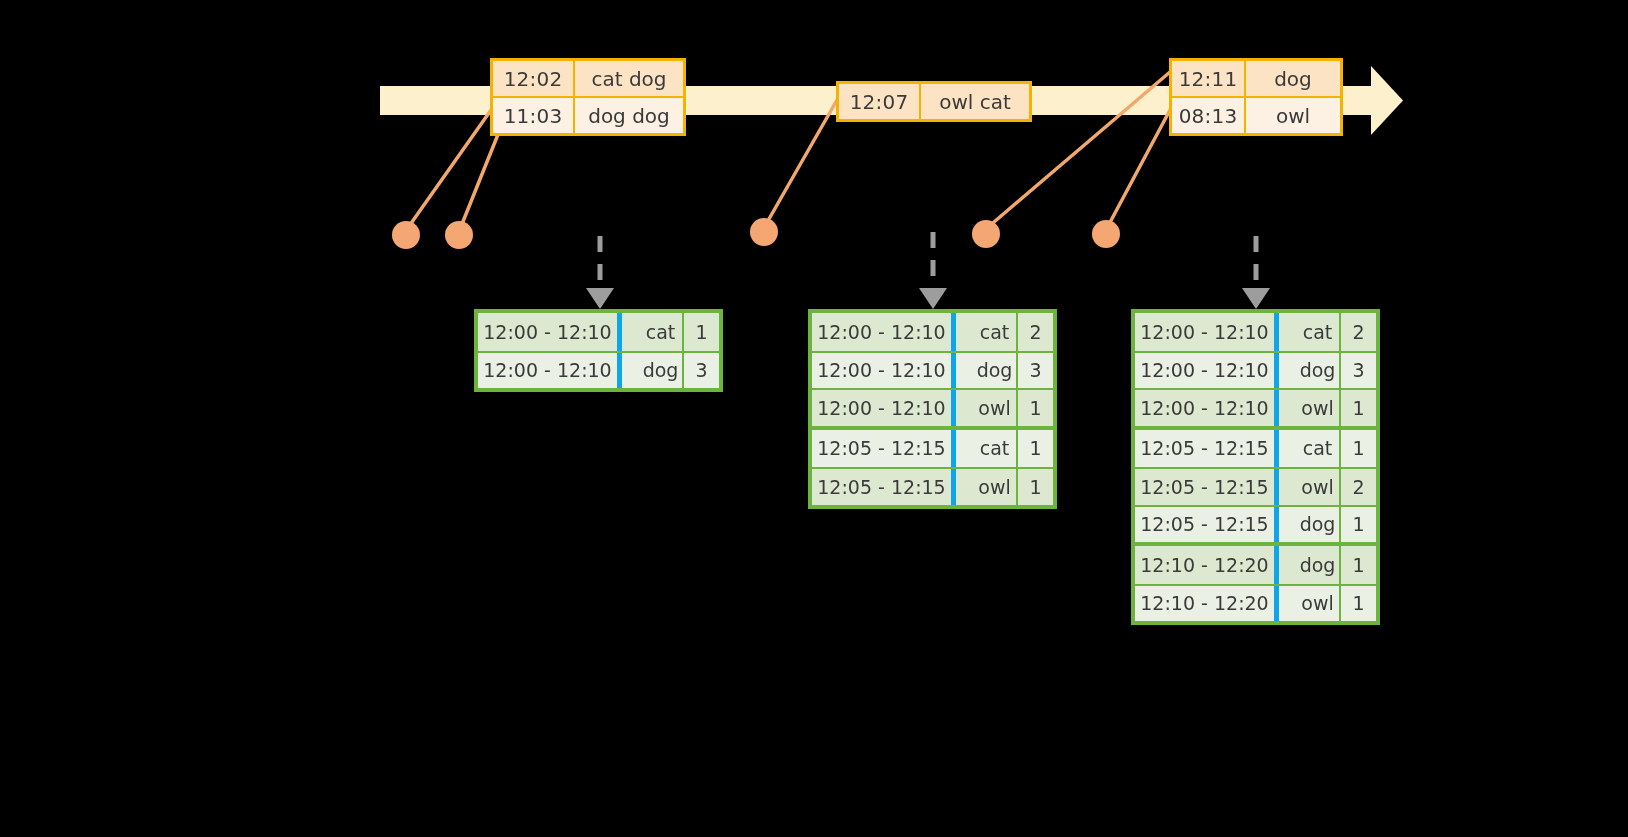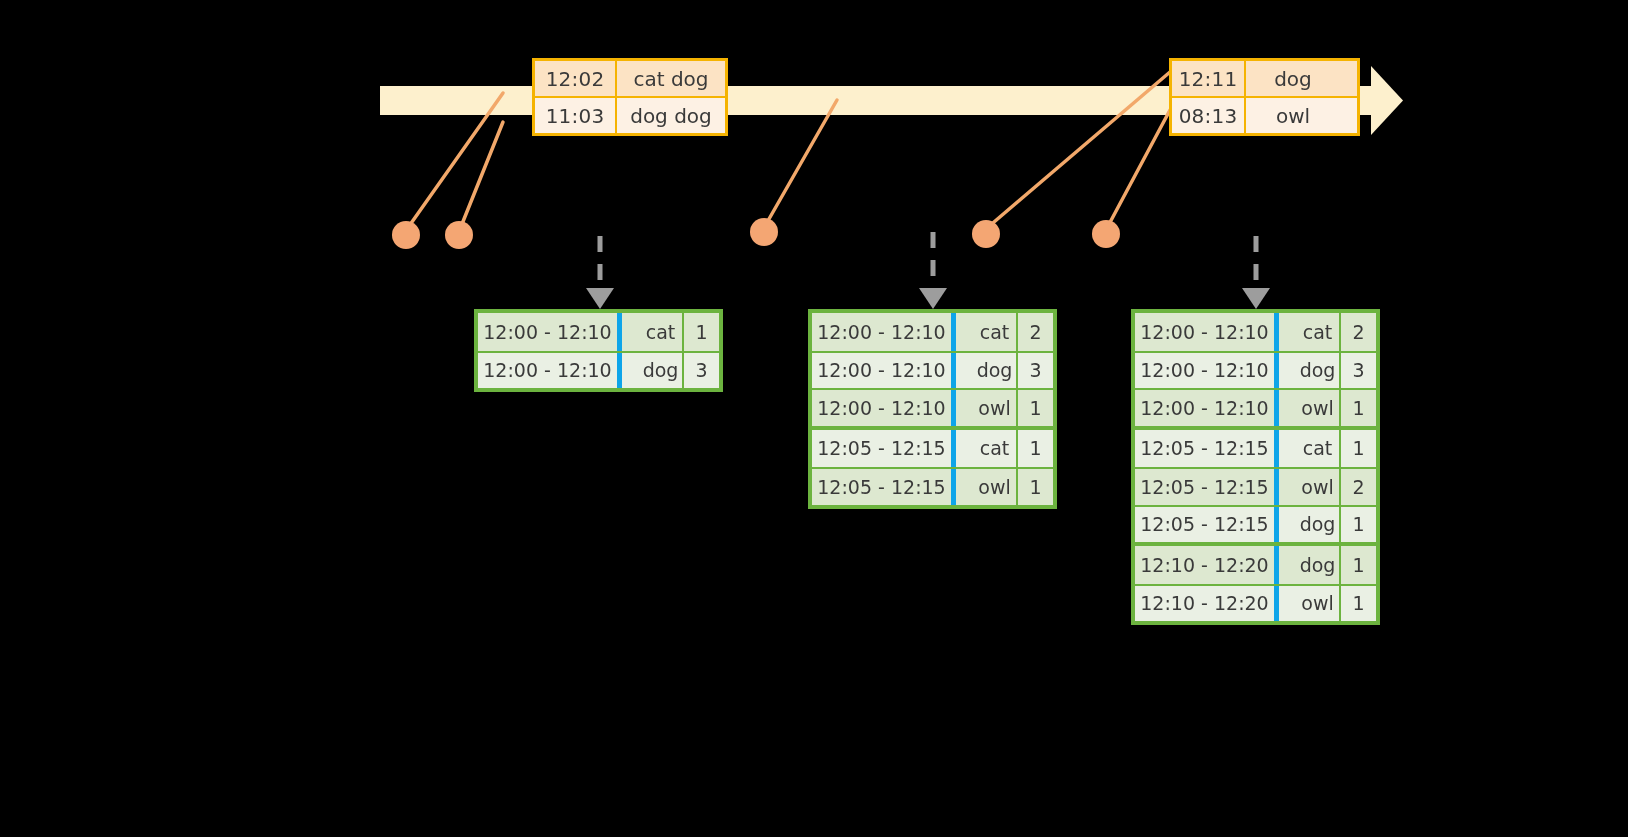--- a/index.html
+++ b/index.html
@@ -37,29 +37,29 @@
     border-right:2px solid #f5b301;
     font-size:20px;letter-spacing:.2px;
   }
   .ev-payload{
     box-sizing:border-box;
     display:flex;align-items:center;justify-content:center;
     font-size:20px;
     text-align:center;
   }
 
-  #event-box-1{left:532px;top:58px;width:196px;}
+  #event-box-1{left:490px;top:58px;width:196px;}
   #event-box-1 .ev-time{width:82px;height:35px;}
   #event-box-1 .ev-payload{width:108px;height:35px;}
 
   #event-box-2{left:836px;top:81px;width:196px;}
   #event-box-2 .ev-time{width:82px;height:35px;}
   #event-box-2 .ev-payload{width:108px;height:35px;}
 
-  #event-box-3{left:1169px;top:58px;width:191px;}
+  #event-box-3{left:1169px;top:58px;width:174px;}
   #event-box-3 .ev-time{width:74px;height:35px;}
   #event-box-3 .ev-payload{width:94px;height:35px;}
 
   
   .result-table{
     position:absolute;
     border:4px solid #6cb33f;
     box-sizing:border-box;
     background:#e7eee0;
   }
@@ -141,20 +141,26 @@
     <div class="event-row shade-a">
       <div class="ev-time">12:02</div>
       <div class="ev-payload">cat dog</div>
     </div>
     <div class="event-row shade-b">
       <div class="ev-time">11:03</div>
       <div class="ev-payload">dog dog</div>
     </div>
   </div>
 
+  <div class="event-box" id="event-box-2">
+    <div class="event-row shade-a">
+      <div class="ev-time">12:07</div>
+      <div class="ev-payload">owl cat</div>
+    </div>
+  </div>
 
   <div class="event-box" id="event-box-3">
     <div class="event-row shade-a">
       <div class="ev-time">12:11</div>
       <div class="ev-payload">dog</div>
     </div>
     <div class="event-row shade-b">
       <div class="ev-time">08:13</div>
       <div class="ev-payload">owl</div>
     </div>

